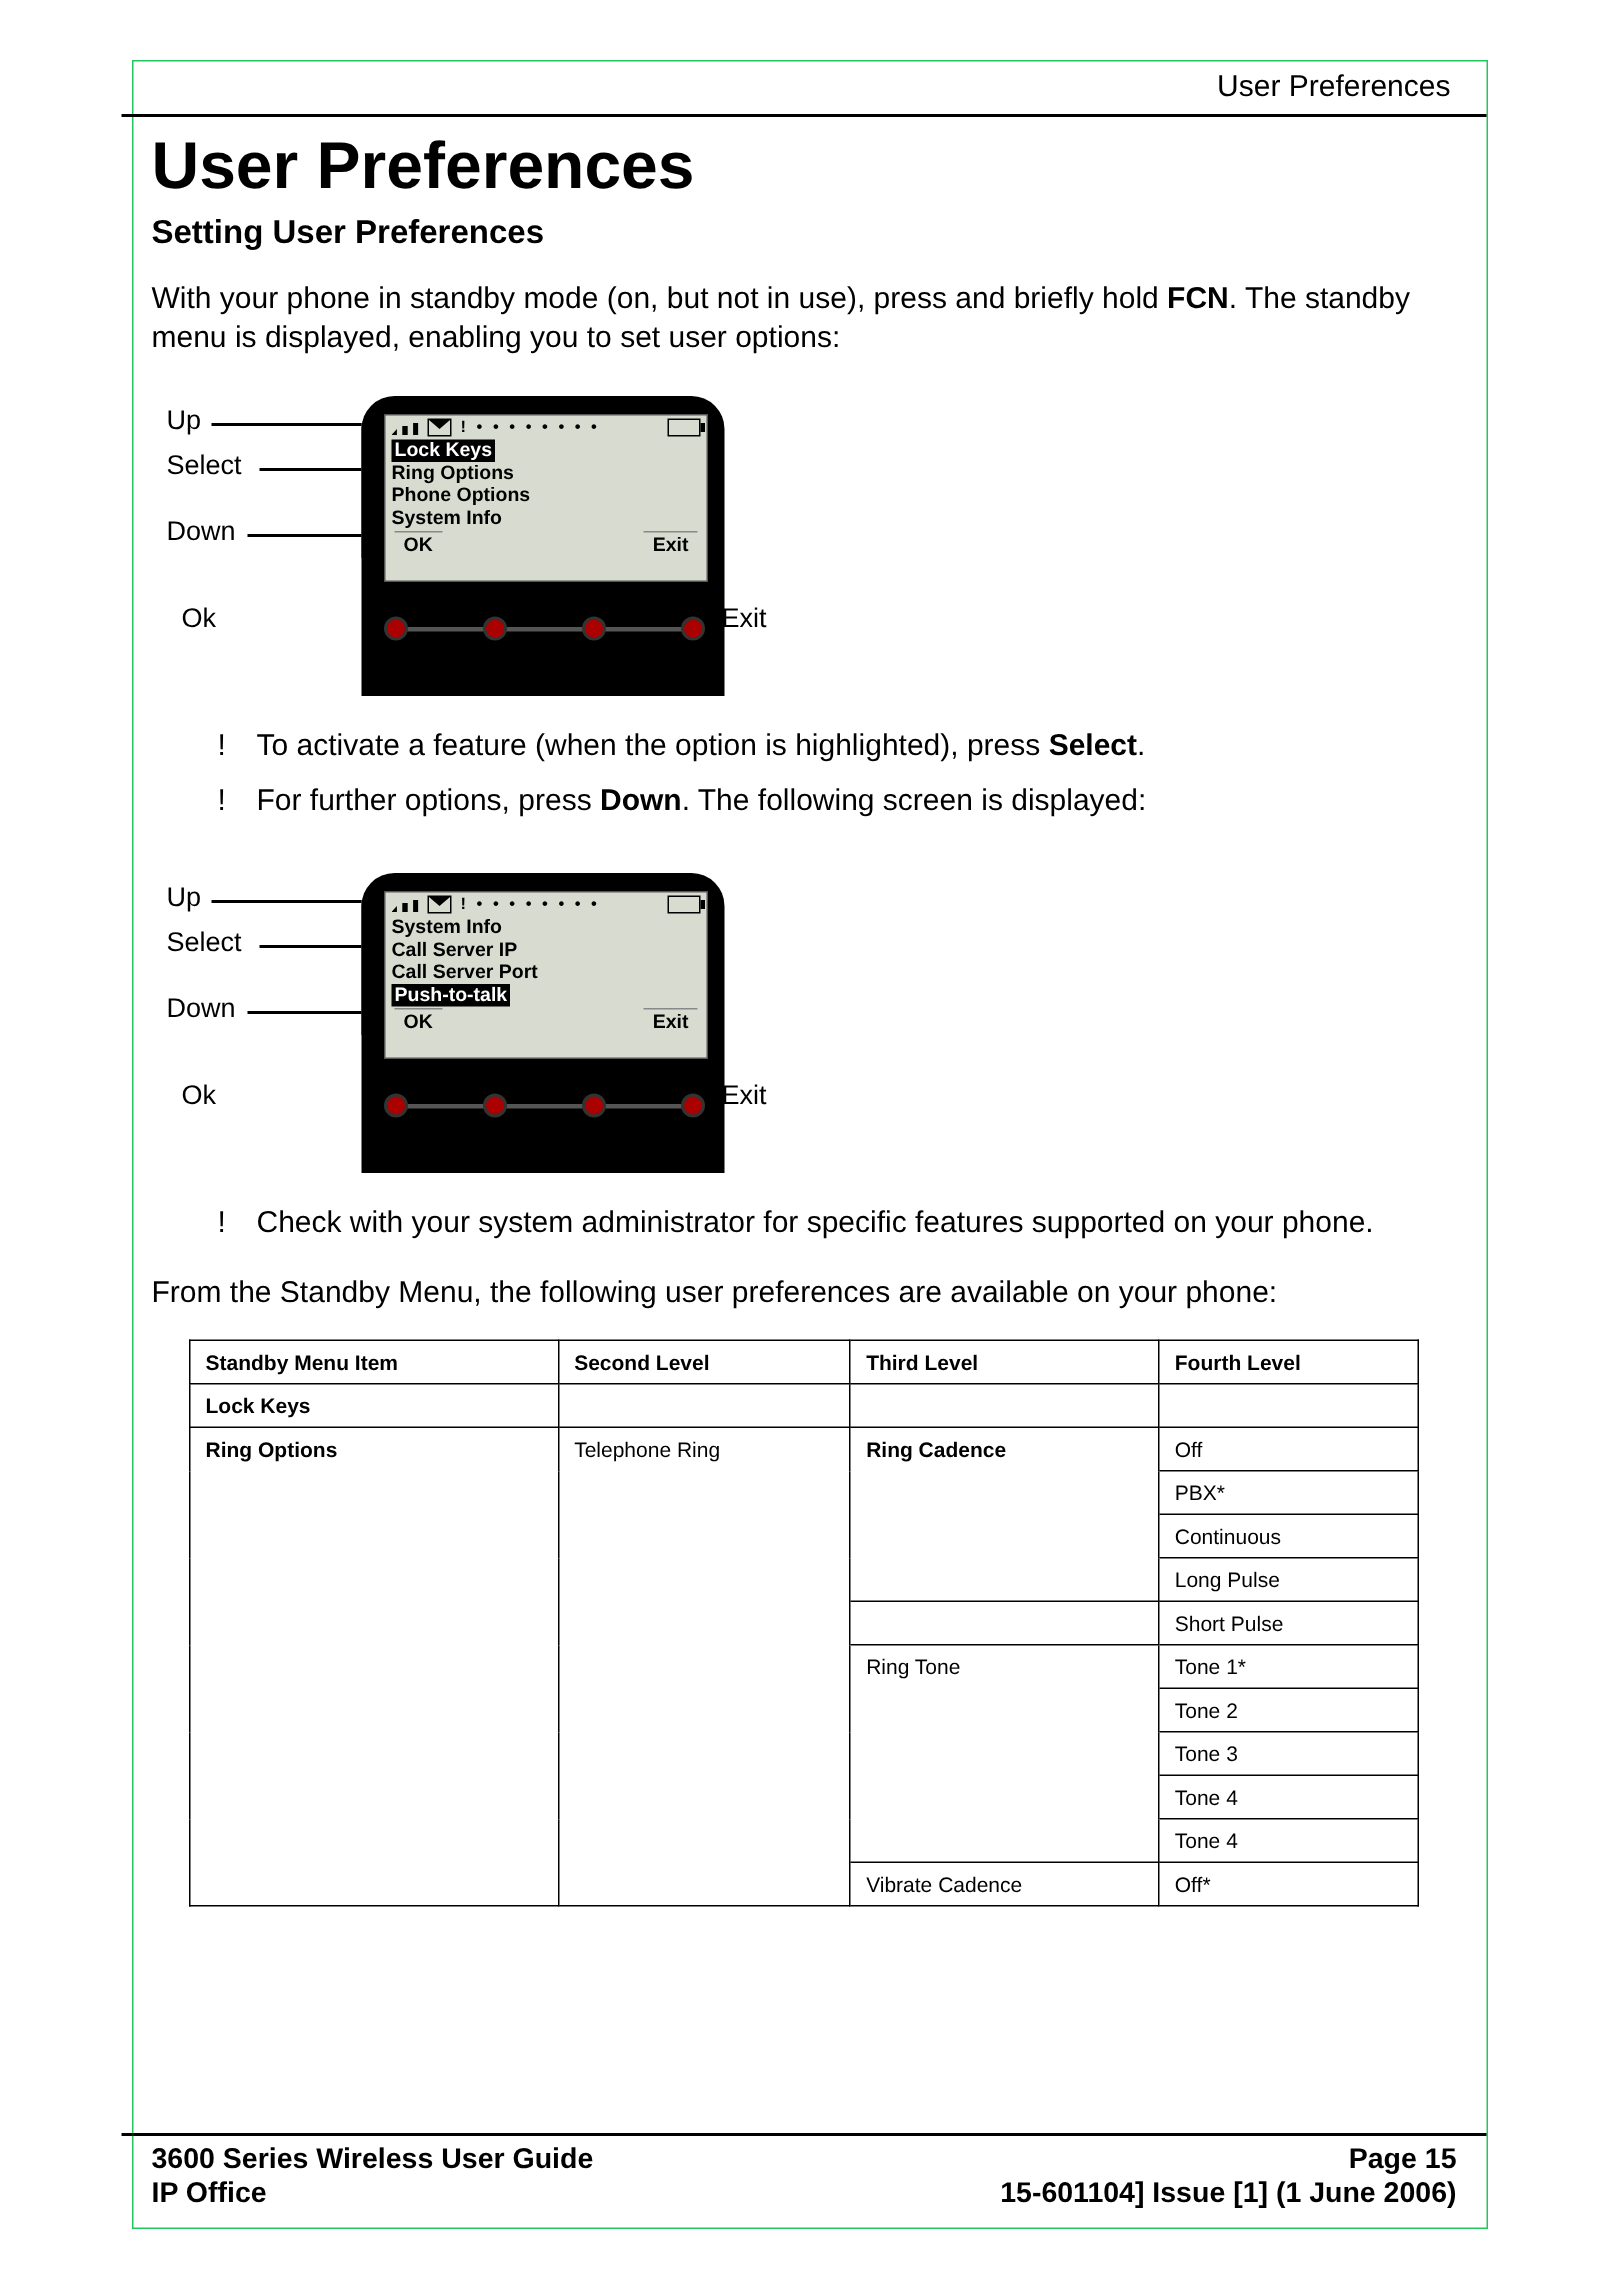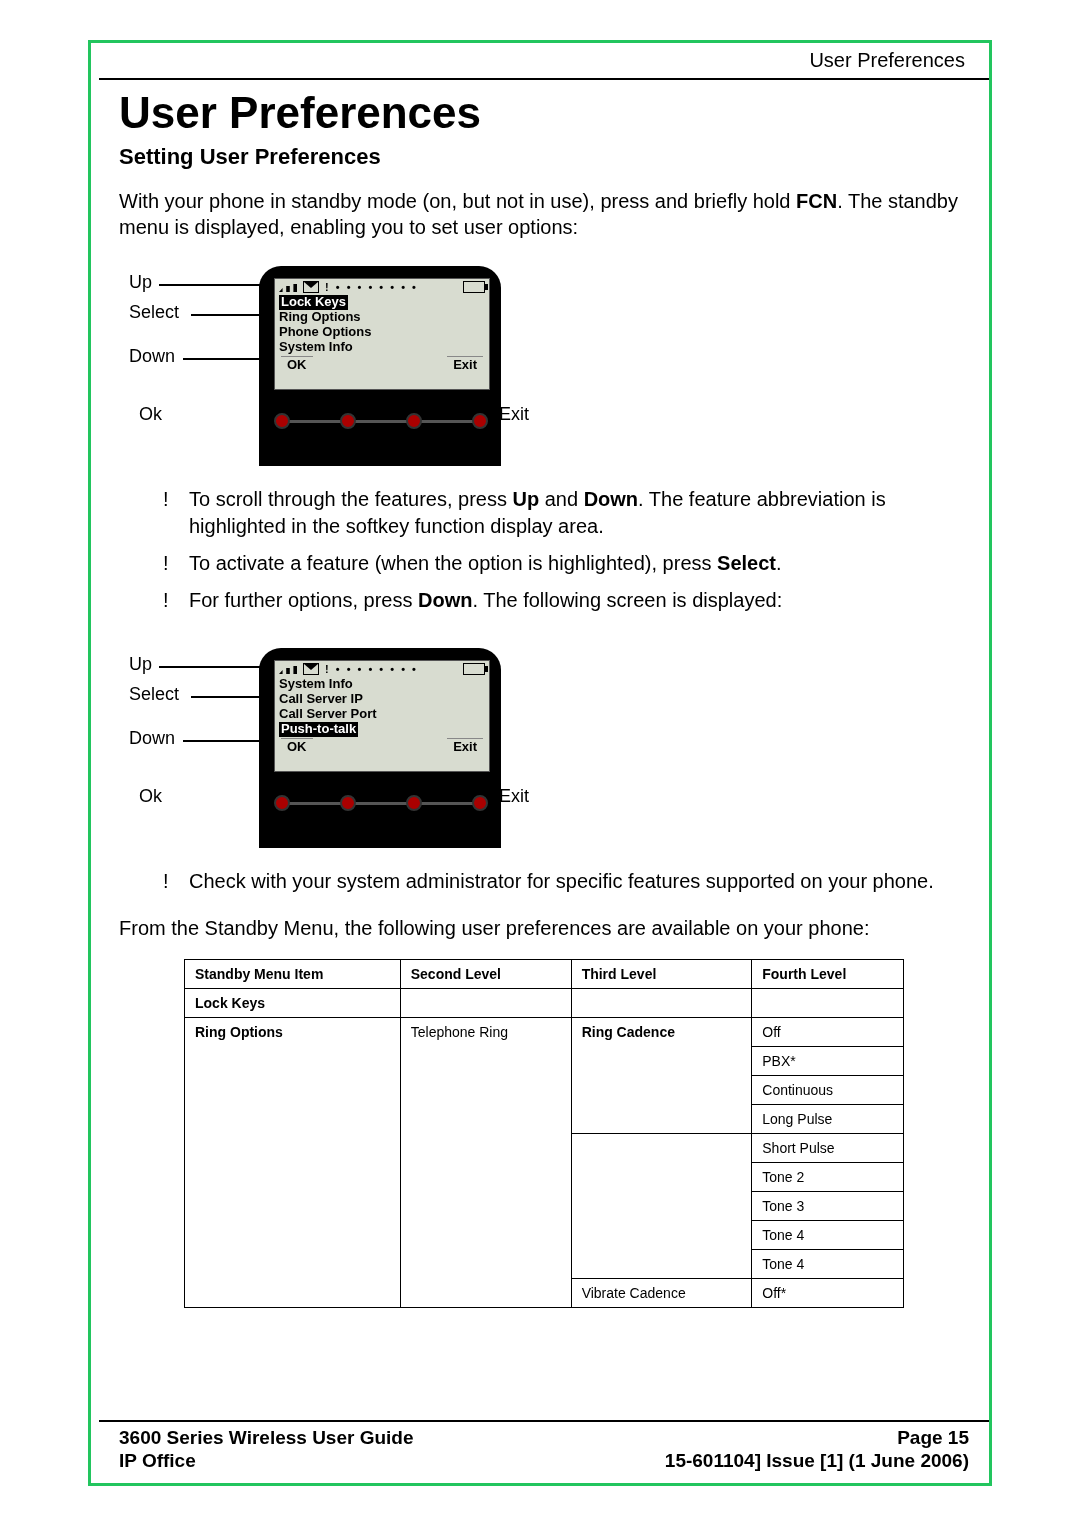--- a/index.html
+++ b/index.html
@@ -1,17 +1,17 @@
 <!DOCTYPE html>
 <html><head>
 <meta charset="utf-8">
 <style>
   html,body{margin:0;padding:0;background:#888}
   .page{width:1080px;height:1526px;background:#fff;margin:0 auto;box-sizing:border-box;position:relative;font-family:Arial,Helvetica,sans-serif;color:#000}
-  .inner{position:absolute;left:88px;right:88px;top:40px;bottom:40px;border:3px solid #22c55e;box-sizing:border-box;padding:0 20px 10px 28px;display:flex;flex-direction:column}
+  .inner{position:absolute;left:88px;right:88px;top:40px;bottom:40px;border:1px solid #22c55e;box-sizing:border-box;padding:0 20px 10px 12px;display:flex;flex-direction:column}
   .running-head{text-align:right;font-size:20px;padding:6px 4px 4px 0}
   hr.thin{border:none;border-top:2px solid #000;margin:2px -20px 2px -20px}
   h1{font-size:44px;font-weight:900;margin:6px 0 2px 0}
   h2{font-size:22px;font-weight:700;margin:4px 0 16px 0}
   p.body{font-size:20px;line-height:1.3;margin:2px 0 10px 0}
   .bold{font-weight:900}
   ul.bang{list-style:none;padding:0;margin:4px 0 8px 0}
   ul.bang>li{position:relative;padding-left:70px;font-size:20px;line-height:1.35;margin-bottom:10px}
   ul.bang>li::before{content:"!";position:absolute;left:44px;top:0;font-size:20px}
   .note-head{font-weight:900;font-size:19px;margin:6px 0 4px 0}
@@ -34,21 +34,21 @@
   .keybar{position:absolute;left:155px;top:150px;width:214px;height:30px;display:flex;justify-content:space-between;align-items:center}
   .keybar .line{position:absolute;left:6px;right:6px;top:14px;height:3px;background:#555;border-radius:2px}
   .keybar .dot{width:12px;height:12px;border-radius:50%;background:#a00;border:2px solid #333;position:relative;z-index:1}
   .ann{position:absolute;font-size:18px;color:#000}
 
   
   .lead{position:absolute;height:2px;background:#000}
   .lead-v{position:absolute;width:2px;background:#000}
 
   
-  table.pref{border-collapse:collapse;width:720px;margin:8px auto 0 auto;font-size:14px}
+  table.pref{border-collapse:collapse;width:820px;margin:8px auto 0 auto;font-size:14px}
   table.pref th,table.pref td{border:1px solid #000;padding:6px 10px;text-align:left;vertical-align:top;font-weight:normal}
   table.pref th{font-weight:900}
 
   .footer{margin-top:auto}
   .footer hr{border:none;border-top:2px solid #000;margin:6px -20px 4px -20px}
   .footer-row{display:flex;justify-content:space-between;font-size:19px;font-weight:900;line-height:1.25}
 </style>
 </head>
 <body>
 
@@ -96,23 +96,20 @@
      <span class="ann" style="left:20px;top:148px">Ok</span>
      <span class="ann" style="left:380px;top:148px">Exit</span>
      <div class="lead" style="left:40px;top:28px;width:100px"></div>
      <div class="lead" style="left:72px;top:58px;width:68px"></div>
      <div class="lead" style="left:64px;top:102px;width:76px"></div>
      <div class="lead-v" style="left:140px;top:28px;height:90px"></div>
    </div>
 
    <ul class="bang">
      <li>
-       <span>To scroll through the features, press </span><span class="bold">Up</span><span> and </span><span class="bold">Down</span><span>. The feature abbreviation is highlighted in the softkey function display area.</span>
-     </li>
-     <li>
        <span>To activate a feature (when the option is highlighted), press </span><span class="bold">Select</span><span>.</span>
      </li>
      <li>
        <span>For further options, press </span><span class="bold">Down</span><span>. The following screen is displayed:</span>
      </li>
    </ul>
 
    <div class="phone-wrap">
      <div class="phone-body"></div>
      <div class="screen">
@@ -199,20 +196,26 @@
           </tr>
           <tr>
             <td style="border-top: none; border-bottom: none;"></td>
             <td style="border-top: none; border-bottom: none;"></td>
             <td style="border-top: none; border-bottom: none;"></td>
             <td>Short Pulse</td>
           </tr>
           <tr>
             <td style="border-top: none; border-bottom: none;"></td>
             <td style="border-top: none; border-bottom: none;"></td>
+            <td style="border-bottom: none;">Ring Tone</td>
+            <td>Tone 1*</td>
+          </tr>
+          <tr>
+            <td style="border-top: none; border-bottom: none;"></td>
+            <td style="border-top: none; border-bottom: none;"></td>
             <td style="border-top: none; border-bottom: none;"></td>
             <td>Tone 2</td>
           </tr>
           <tr>
             <td style="border-top: none; border-bottom: none;"></td>
             <td style="border-top: none; border-bottom: none;"></td>
             <td style="border-top: none; border-bottom: none;"></td>
             <td>Tone 3</td>
           </tr>
           <tr>

